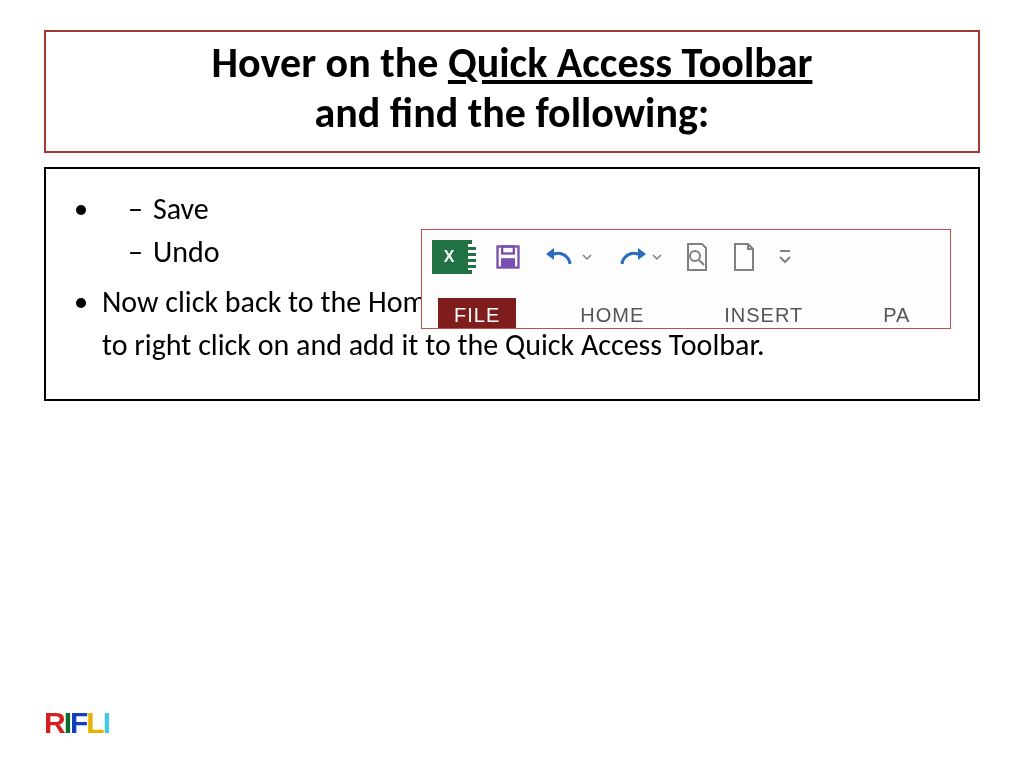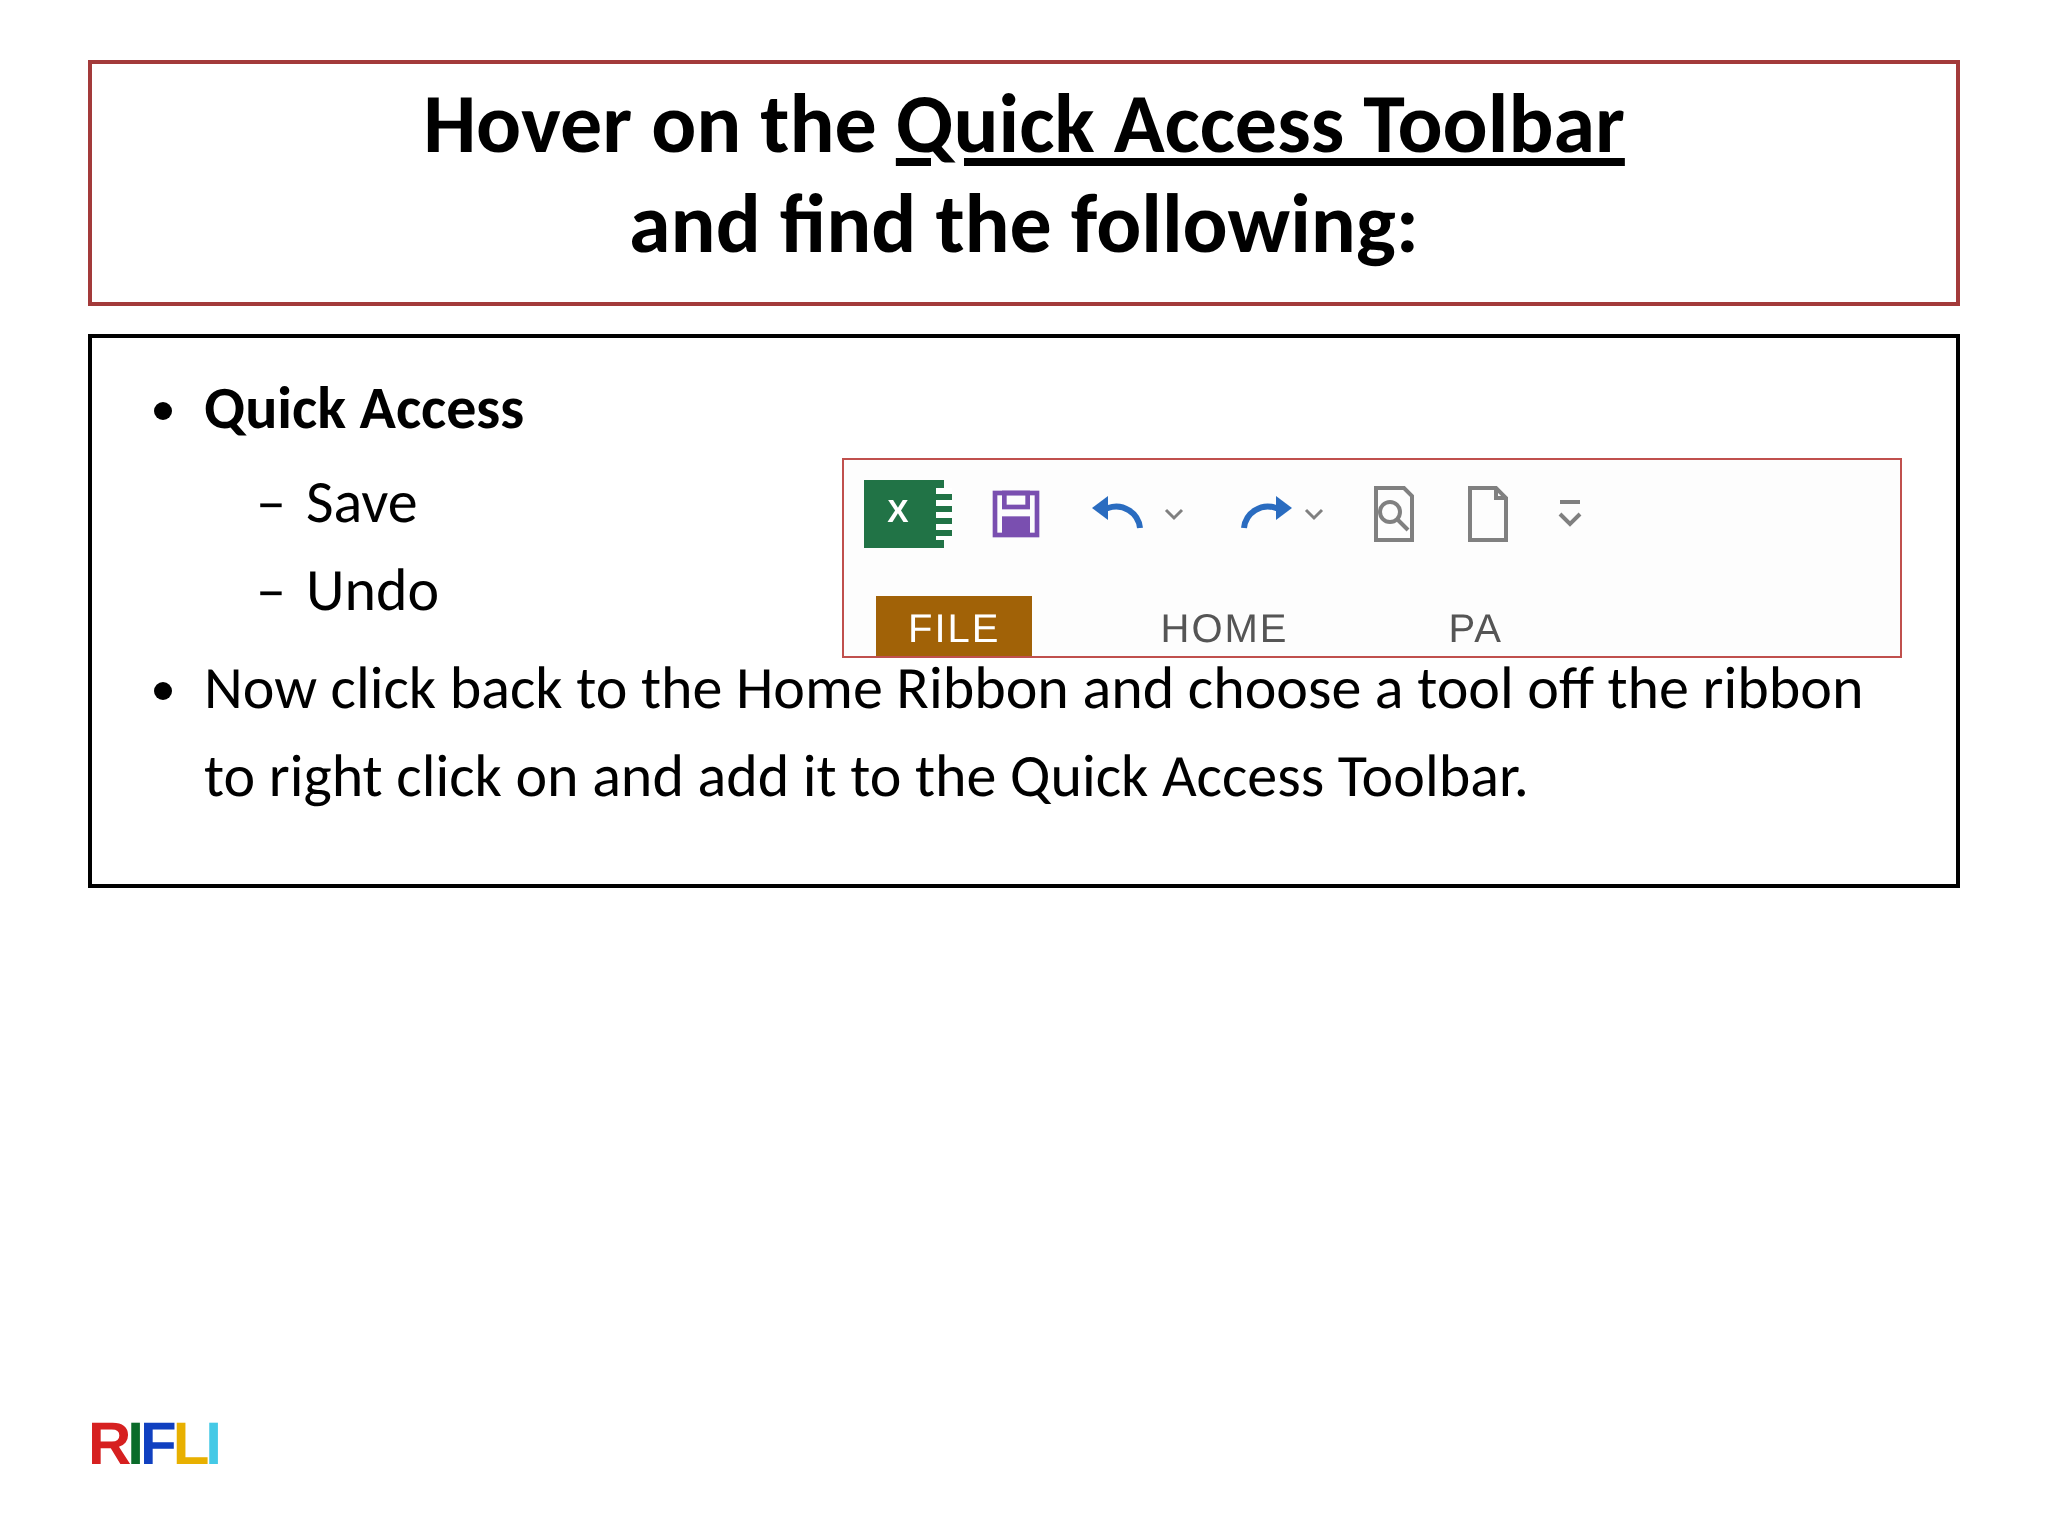--- a/index.html
+++ b/index.html
@@ -96,21 +96,21 @@
     font-size: 20px;
     letter-spacing: 1px;
     color: #555;
   }
   .tab {
     padding: 6px 16px 2px 16px;
     height: 32px;
     display: flex; align-items: center;
   }
   .tab.active {
-    background: #a16207;
+    background: #7f1d1d;
     color: #fff;
   }
   .logo {
     position: absolute;
     left: 44px;
     bottom: 28px;
     font-family: Arial, sans-serif;
     font-weight: 900;
     font-size: 30px;
     letter-spacing: -2px;
@@ -130,21 +130,20 @@
   <div class="title-box">
     <div class="line1">
       <span class="pre">Hover on the </span><span class="underlined">Quick Access Toolbar</span>
     </div>
     <div class="line2">and find the following:</div>
   </div>
 
   <div class="body-box">
     <ul class="outer">
       <li>
-        <span class="bold">Quick Access</span>
         <ul class="inner">
           <li>Save</li>
           <li>Undo</li>
         </ul>
       </li>
       <li>Now click back to the Home Ribbon and choose a tool off the ribbon to right click on and add it to the Quick Access Toolbar.</li>
     </ul>
 
     <div class="ribbon-thumb">
       <div class="qat-row">
@@ -203,20 +202,21 @@
           <svg width="14" height="20" viewBox="0 0 14 20">
             <line x1="2" y1="4" x2="12" y2="4" stroke="#808080" stroke-width="2"></line>
             <path d="M2 10 L7 15 L12 10" fill="none" stroke="#808080" stroke-width="2"></path>
           </svg>
         </span>
       </div>
 
       <div class="tabs-row">
         <div class="tab active">FILE</div>
         <div class="tab">HOME</div>
+        <div class="tab">INSERT</div>
         <div class="tab">PA</div>
       </div>
     </div>
   </div>
 </div>
 
 <div class="logo">
   <span>R</span>
   <span>I</span>
   <span>F</span>

